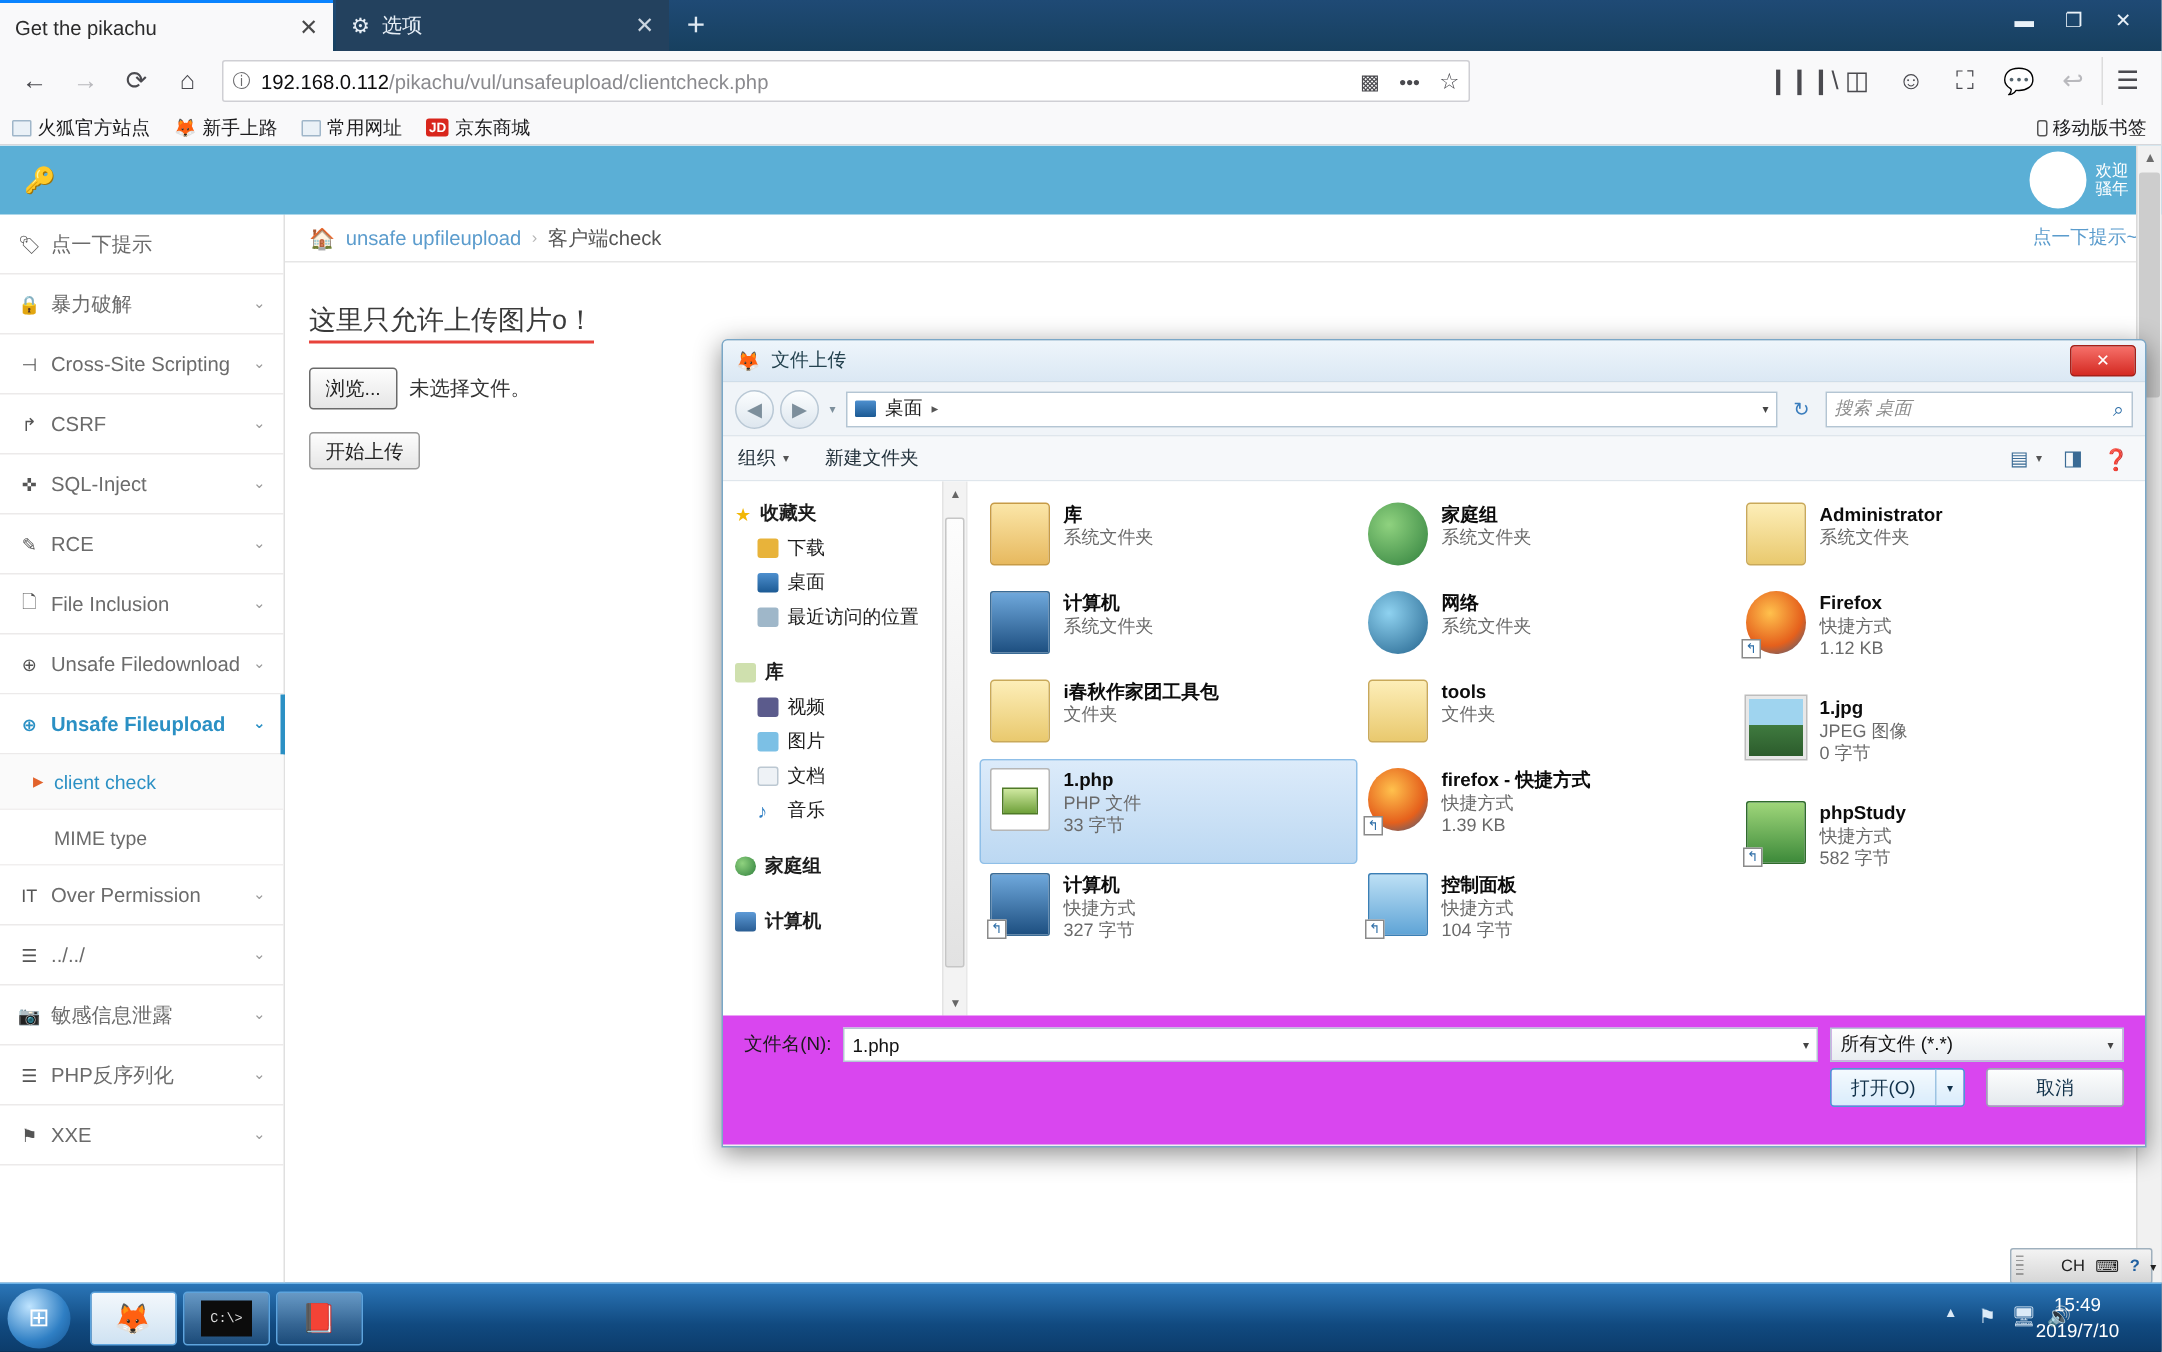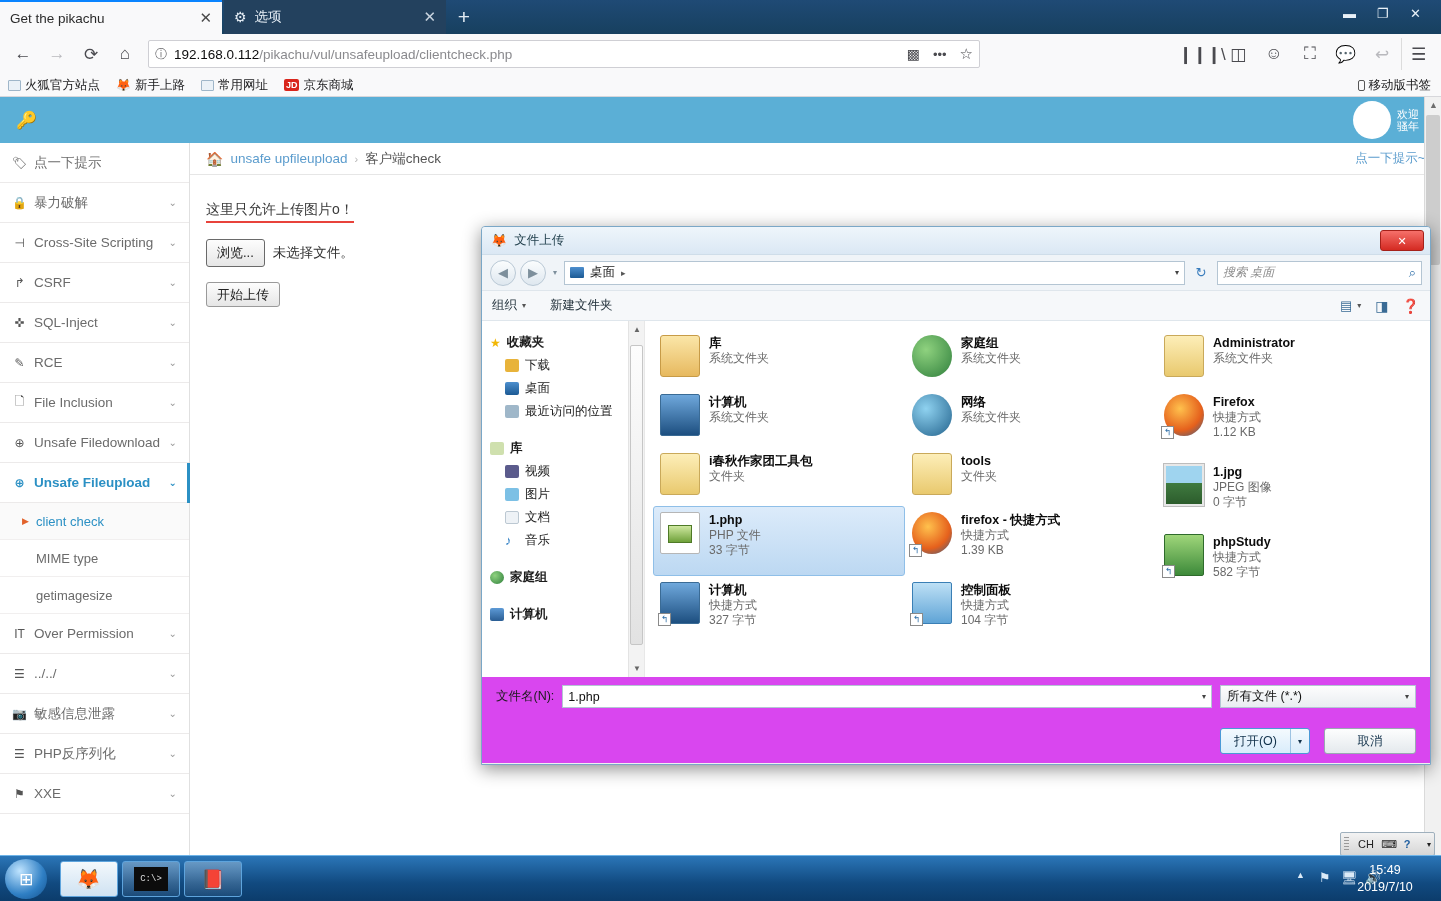--- a/index.html
+++ b/index.html
@@ -71,21 +71,21 @@
   .sb-sub.cur .lbl { color:#2b90c4;}
   .sb-ico { width:15px; text-align:center; font-size:12px; color:#555; }
   
   #main { flex:1; position:relative; }
   #crumbs { height:32px; border-bottom:1px solid #e6e6e6; display:flex; align-items:center;
             padding-left:16px; font-size:13.5px; color:#555; gap:7px;}
   #crumbs .home { font-size:14px; color:#666;}
   #crumbs .lnk { color:#5b9ccd; }
   #crumbs .sep { color:#b5b5b5; font-size:11px;}
   #crumbs .hint { margin-left:auto; padding-right:16px; color:#5b9ccd; font-size:12.5px;}
-  #notice { margin:26px 0 0 16px; font-size:14px; color:#3a3a3a; display:inline-block;
+  #notice { margin:26px 0 0 16px; font-size:18px; color:#3a3a3a; display:inline-block;
             border-bottom:2px solid #e8433b; padding-bottom:2px;}
   #upload-row { margin:16px 0 0 16px; display:flex; align-items:center; gap:8px;}
   .winbtn { border:1px solid #9a9a9a; background:linear-gradient(#fdfdfd,#e6e6e6);
             border-radius:3px; padding:4px 10px; font-size:13px; color:#222; }
   #browse-btn { border:1px solid #6a6a6a; }
   #nofile { font-size:13.5px; color:#333; }
   #start-btn { margin:19px 0 0 16px; display:inline-block; }
   
   #pg-scroll { position:absolute; right:0; top:0; width:17px; height:758px; background:#f1f1f1;
                border-left:1px solid #dadada;}
@@ -147,21 +147,21 @@
   #dlg-foot { height:86px; background:#d946ef; padding:8px 14px 0 14px; position:relative;}
   #fn-row { display:flex; align-items:center; gap:8px;}
   #fn-label { font-size:12.5px; color:#1b1b1b;}
   #fn-input { flex:1; height:23px; background:#fff; border:1px solid #b4c5d3;
               display:flex; align-items:center; padding:0 5px; font-size:12.5px; color:#111;}
   #fn-input .dd { margin-left:auto; font-size:8px; color:#444;}
   #filter-sel { width:196px; height:23px; background:linear-gradient(#fdfdfd,#e9edf1);
                 border:1px solid #b4c5d3; display:flex; align-items:center; padding:0 6px;
                 font-size:12.5px; color:#111;}
   #filter-sel .dd { margin-left:auto; font-size:8px; color:#444;}
-  #btn-row { display:flex; justify-content:flex-end; gap:14px; margin-top:20px; }
+  #btn-row { display:flex; justify-content:flex-end; gap:14px; margin-top:4px; }
   #open-btn { height:26px; display:flex; align-items:center;
               border:1px solid #4a9ad6; border-radius:3px;
               background:linear-gradient(#f4fafe,#d9ecfb); font-size:12.5px; color:#11314a;}
   #open-btn .lbl { padding:0 13px;}
   #open-btn .sp { width:1px; height:24px; background:#9cc3e2;}
   #open-btn .ocaret { padding:0 7px; font-size:8px;}
   #cancel-btn { width:92px; height:26px; border:1px solid #9aa8b3; border-radius:3px;
                 background:linear-gradient(#fdfefe,#e4e9ed); font-size:12.5px; color:#11314a;
                 display:flex; align-items:center; justify-content:center;}
   
@@ -173,21 +173,21 @@
   .tbtn { position:absolute; top:5px; height:36px; width:58px; border:1px solid #5ea4dd;
           border-radius:3px; display:flex; align-items:center; justify-content:center;
           background:linear-gradient(rgba(255,255,255,.30),rgba(255,255,255,.06)); }
   .tbtn.lit { background:linear-gradient(#f3f8fc,#cfe2f2); }
   #tray { position:absolute; right:0; top:0; height:46px; width:200px; }
   #tray-time { position:absolute; right:8px; top:6px; width:96px; text-align:center;
                color:#fff; font-size:12.5px; line-height:17px;}
   .tray-ico { position:absolute; top:14px; color:#dbeaf7; font-size:13px;}
   #ime { position:absolute; left:1340px; top:832px; width:95px; height:24px;
          background:linear-gradient(#f3f3f3,#d6d6d6); border:1px solid #9fb0bd; border-radius:2px;
-         display:flex; align-items:center; gap:7px; padding-left:17px; font-size:11px; color:#222;}
+         display:flex; align-items:center; gap:7px; padding-left:33px; font-size:11px; color:#222;}
   #ime .grip { position:absolute; left:3px; top:4px; width:5px; height:15px;
                background:repeating-linear-gradient(#9a9a9a 0 1px,transparent 1px 3px);}
 </style>
 </head>
 <body>
 
 <div id="ff-window">
 
   <div id="titlebar">
     <div class="tab active" style="left:0; width:222px;">
@@ -312,23 +312,20 @@
           <span class="chev" style="color:#2b90c4;">⌄</span>
         </div>
 
         <div class="sb-sub cur">
           <span class="caret">▶</span>
           <span class="lbl">client check</span>
         </div>
         <div class="sb-sub">
           <span class="lbl">MIME type</span>
         </div>
-        <div class="sb-sub">
-          <span class="lbl">getimagesize</span>
-        </div>
 
         <div class="sb-item">
           <span class="sb-ico">IT</span>
           <span>Over Permission</span>
           <span class="chev">⌄</span>
         </div>
         <div class="sb-item">
           <span class="sb-ico">☰</span>
           <span>../../</span>
           <span class="chev">⌄</span>

